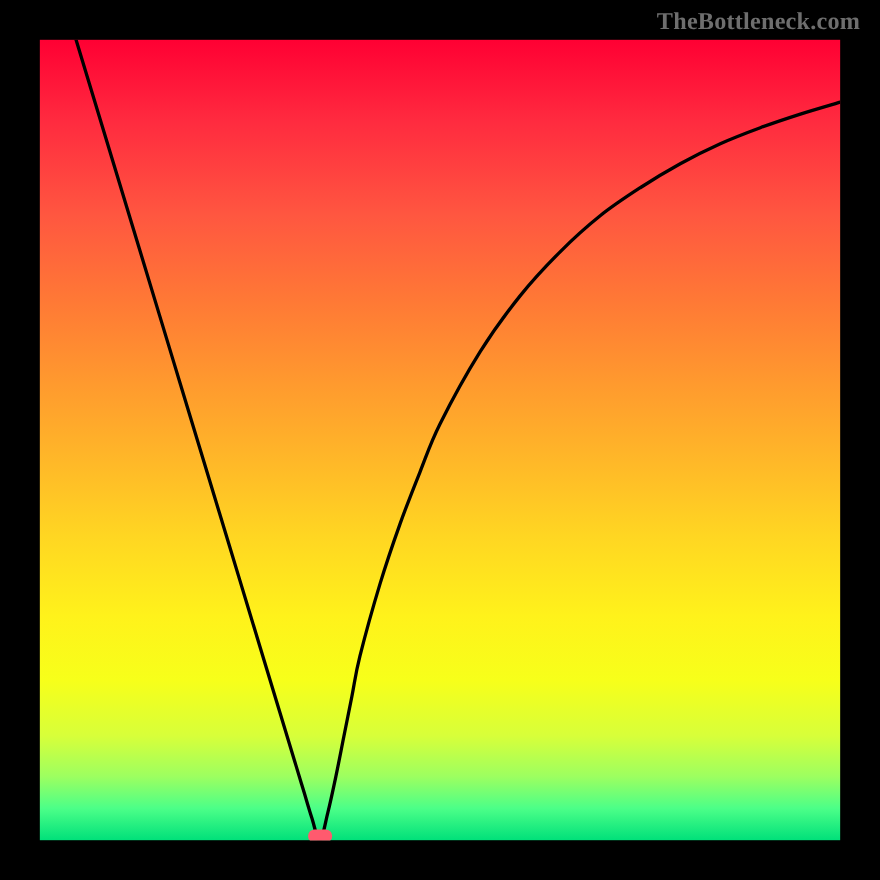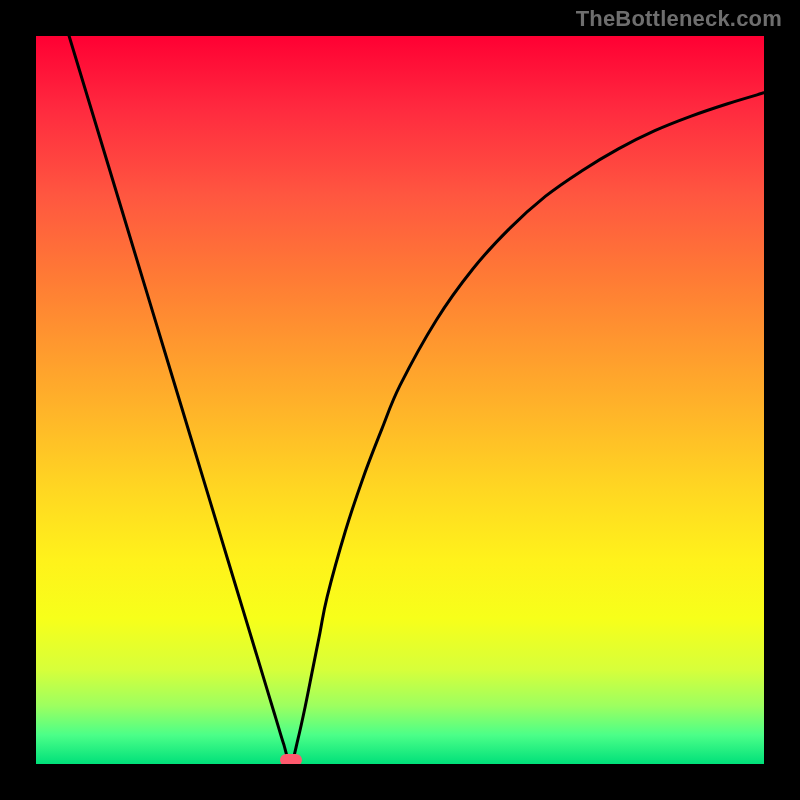--- a/index.html
+++ b/index.html
@@ -7,21 +7,21 @@
   .frame {
     position: relative;
     width: 800px;
     height: 800px;
     background: #000;
   }
   .watermark {
     position: absolute;
     top: 6px;
     right: 18px;
-    font-family: Liberation Sans, sans-serif;
+    font-family: Liberation Serif, serif;
     font-size: 22px;
     font-weight: 600;
     color: #6e6e6e;
     letter-spacing: 0.2px;
     z-index: 5;
   }
   .plot-area {
     position: absolute;
     left: 36px;
     top: 36px;

